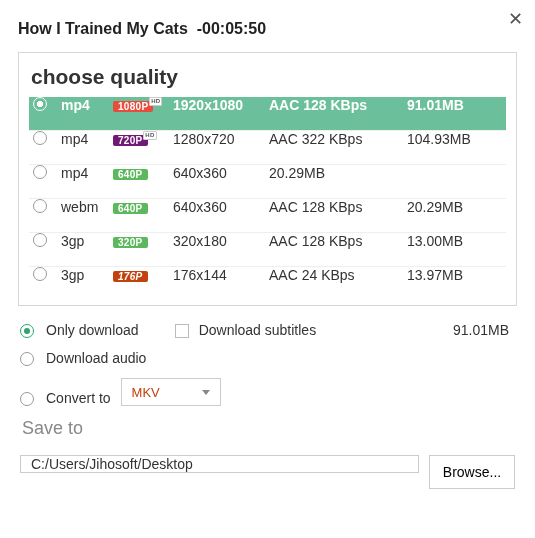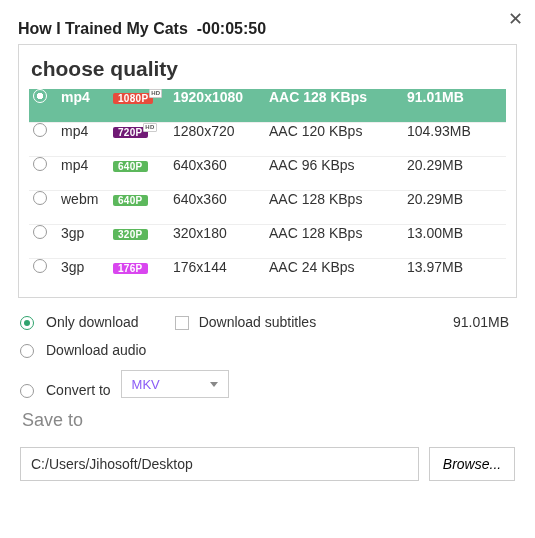--- a/index.html
+++ b/index.html
@@ -19,21 +19,21 @@
       right: 12px;
       font-size: 18px;
       color: #555;
       cursor: pointer;
       font-weight: 300;
     }
     .title-row {
       font-size: 16px;
       font-weight: 700;
       color: #222;
-      margin-bottom: 6px;
+      margin-bottom: 14px;
       margin-top: 4px;
     }
     .title-row span { display:inline; }
     .quality-box {
       border: 1px solid #d6d6d6;
       padding: 10px 10px 4px 10px;
       margin-bottom: 14px;
     }
     .choose-label {
       font-weight: 700;
@@ -79,21 +79,21 @@
       font-size: 10px;
       font-weight: 700;
       padding: 0 5px;
       border-radius: 2px;
       position: relative;
       letter-spacing: 0.3px;
     }
     .badge.red { background: #e74c3c; }
     .badge.orange { background: #701a75; }
     .badge.green { background: #5cb85c; }
-    .badge.gray { background: #d946ef; }
+    .badge.gray { background: #c2410c; font-style: italic; }
     .badge.hd::after {
       content: "HD";
       position: absolute;
       top: -4px; right: -9px;
       font-size: 6px;
       background: #fff;
       color: #555;
       border: 0.5px solid #ccc;
       padding: 0 1px;
       line-height: 7px;
@@ -130,53 +130,52 @@
     }
     .size-right {
       margin-left: auto;
       padding-right: 6px;
       color: #333;
     }
     .select-box {
       margin-left: 10px;
       border: 1px solid #ccc;
       height: 28px;
-      width: 108px;
+      width: 100px;
       display: flex;
       align-items: center;
       justify-content: space-between;
       padding: 0 10px;
-      color: #8b5cf6;
+      color: #c2410c;
       font-size: 13px;
     }
     .chev {
       width: 0;height:0;
       border-left:4px solid transparent;
       border-right:4px solid transparent;
       border-top:5px solid #888;
     }
     .save-label { color:#888; margin: 6px 0 16px 2px; font-size:18px;}
     .save-row { display:flex; gap:10px; }
     .path-input {
       flex:1;
       border:1px solid #ccc;
-      height: 34px;
+      height: 18px;
       padding: 0 10px;
       font-size: 14px;
       color:#333;
       font-family:inherit;
     }
     .browse-btn {
       border:1px solid #ccc;
       background:#fff;
       height:34px;
       width: 86px;
       font-size:14px;
       cursor:pointer;
-      font-style:italic;
     }
     .download-btn {
       display:block;
       margin: 24px auto 0 auto;
       background:#d62f2f;
       color:#fff;
       border:none;
       height:42px;
       width: 140px;
       font-size:15px;
@@ -203,29 +202,28 @@
         <div class="col-badge"><span class="badge red hd">1080P</span></div>
         <div class="col-res">1920x1080</div>
         <div class="col-audio">AAC 128 KBps</div>
         <div class="col-size">91.01MB</div>
       </div>
       <div class="qrow">
         <div class="radio"></div>
         <div class="col-fmt">mp4</div>
         <div class="col-badge"><span class="badge orange hd">720P</span></div>
         <div class="col-res">1280x720</div>
-        <div class="col-audio">AAC 120 KBps</div>
+        <div class="col-audio">AAC 322 KBps</div>
         <div class="col-size">104.93MB</div>
       </div>
       <div class="qrow">
         <div class="radio"></div>
         <div class="col-fmt">mp4</div>
         <div class="col-badge"><span class="badge green">640P</span></div>
         <div class="col-res">640x360</div>
-        <div class="col-audio">AAC 96 KBps</div>
         <div class="col-size">20.29MB</div>
       </div>
       <div class="qrow">
         <div class="radio"></div>
         <div class="col-fmt">webm</div>
         <div class="col-badge"><span class="badge green">640P</span></div>
         <div class="col-res">640x360</div>
         <div class="col-audio">AAC 128 KBps</div>
         <div class="col-size">20.29MB</div>
       </div>

